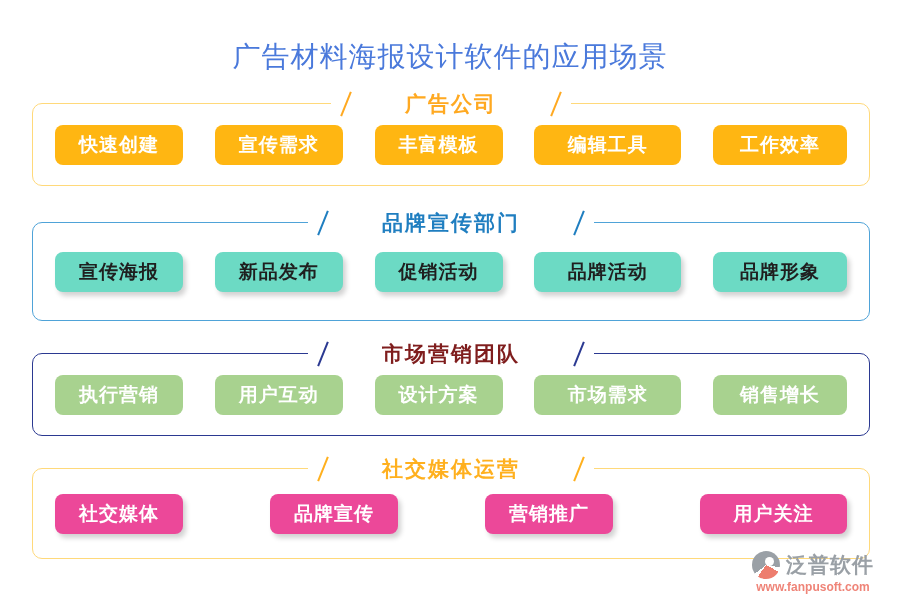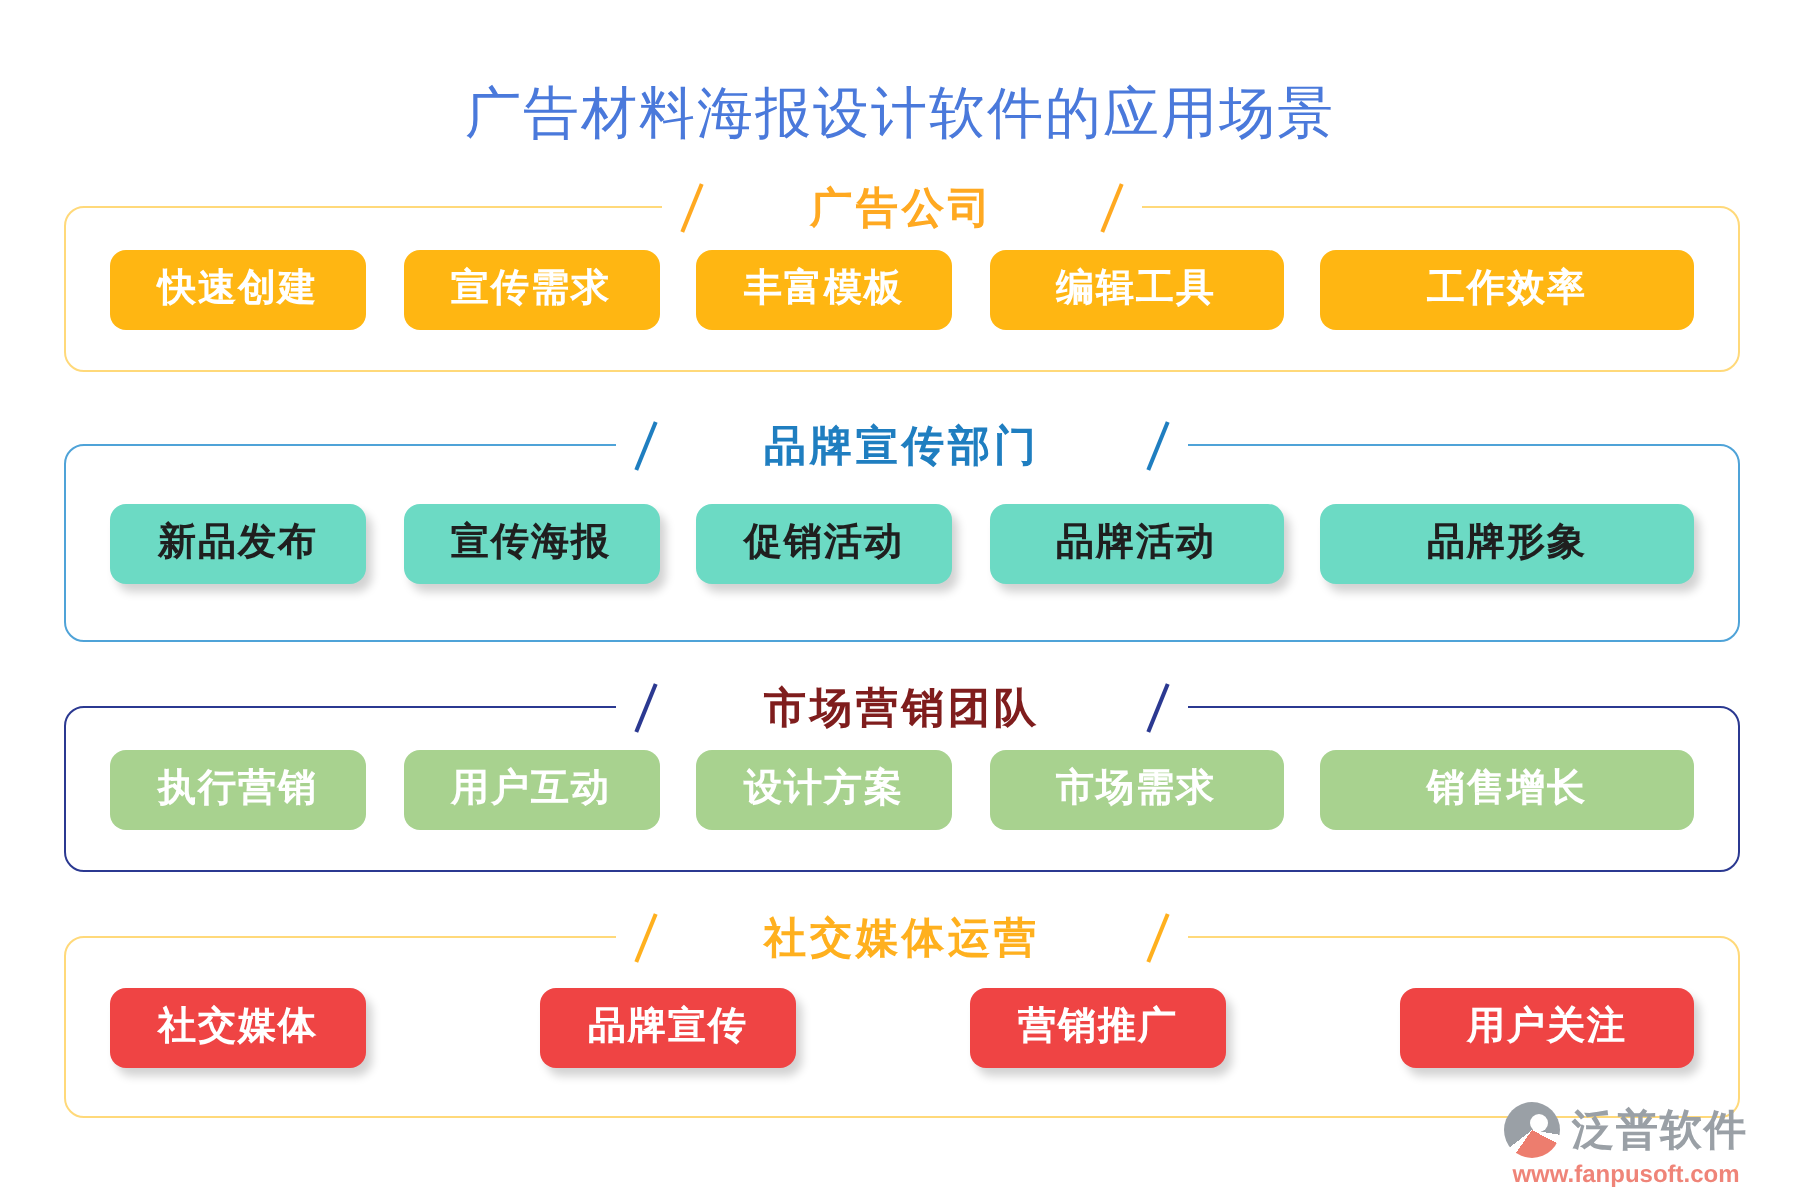--- a/index.html
+++ b/index.html
@@ -35,25 +35,25 @@
   #sec4 .slash{background:#ffb01e;}
   .row{
     display:flex;justify-content:space-between;align-items:center;
     height:100%;padding:0 22px;box-sizing:border-box;
   }
   .btn{
     height:40px;line-height:40px;width:128px;border-radius:8px;
     text-align:center;font-size:19px;font-weight:bold;letter-spacing:1px;
   }
   .btn:nth-child(4){width:147px;}
-  .btn:nth-child(5){width:187px;}
+  .btn:nth-child(5){width:134px;}
   #sec1 .btn{background:#ffb612;color:#ffffff;}
   #sec2 .btn{background:#6cdac4;color:#1f1f1f;box-shadow:3px 4px 5px rgba(0,0,0,0.18);}
   #sec3 .btn{background:#a8d28f;color:#ffffff;}
-  #sec4 .btn{background:#ef4444;color:#ffffff;box-shadow:3px 4px 5px rgba(0,0,0,0.18);}
+  #sec4 .btn{background:#ec4899;color:#ffffff;box-shadow:3px 4px 5px rgba(0,0,0,0.18);}
   #footer-logo{
     position:absolute;right:12px;bottom:6px;width:150px;text-align:center;
   }
   .logo-top{display:flex;align-items:center;justify-content:center;gap:6px;}
   .logo-circle{
     width:28px;height:28px;border-radius:50%;position:relative;flex:0 0 auto;
     background:conic-gradient(#9aa0a6 0deg 100deg,#ffffff 100deg 118deg,
       #ed7d6e 118deg 215deg,#ffffff 215deg 232deg,#9aa0a6 232deg 360deg);
   }
   .logo-circle::after{
@@ -86,22 +86,22 @@
     </div>
   </div>
 
   <div id="sec2" class="section">
     <div class="sec-header">
       <span class="slash"></span>
       <span class="sec-title">品牌宣传部门</span>
       <span class="slash"></span>
     </div>
     <div class="row">
+      <div class="btn">宣传海报</div>
       <div class="btn">新品发布</div>
-      <div class="btn">宣传海报</div>
       <div class="btn">促销活动</div>
       <div class="btn">品牌活动</div>
       <div class="btn">品牌形象</div>
     </div>
   </div>
 
   <div id="sec3" class="section">
     <div class="sec-header">
       <span class="slash"></span>
       <span class="sec-title">市场营销团队</span>

